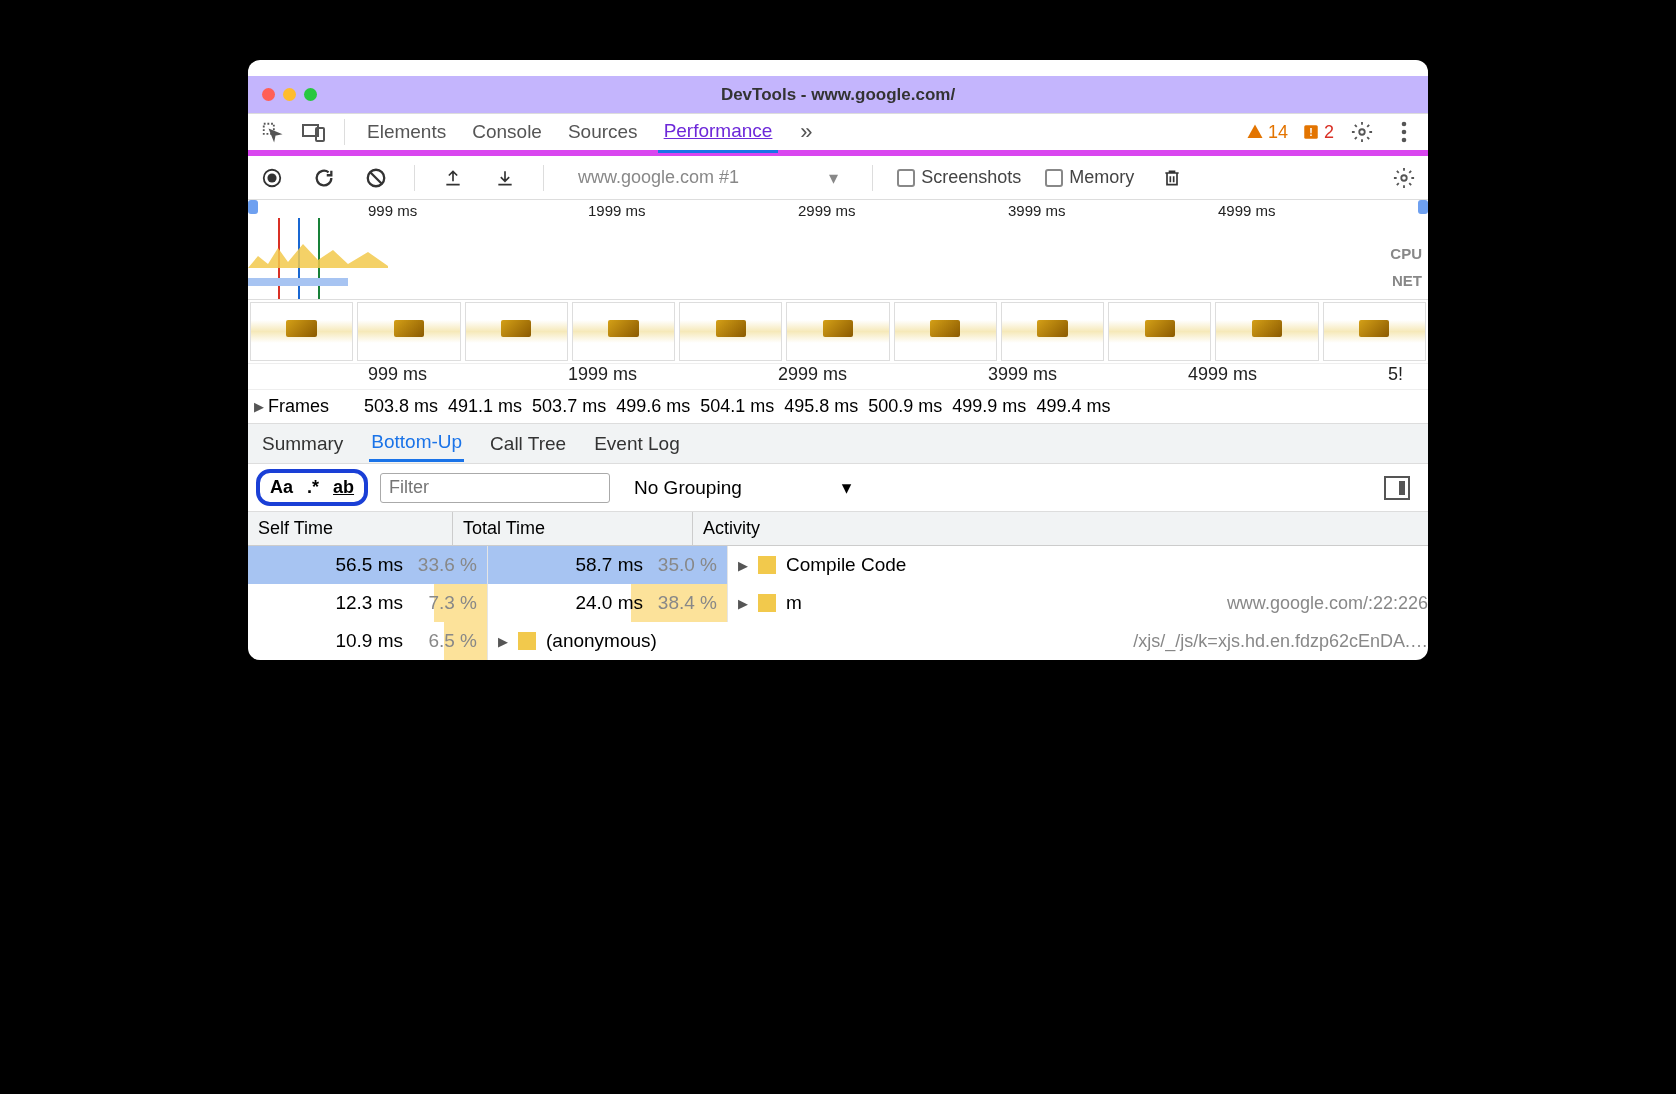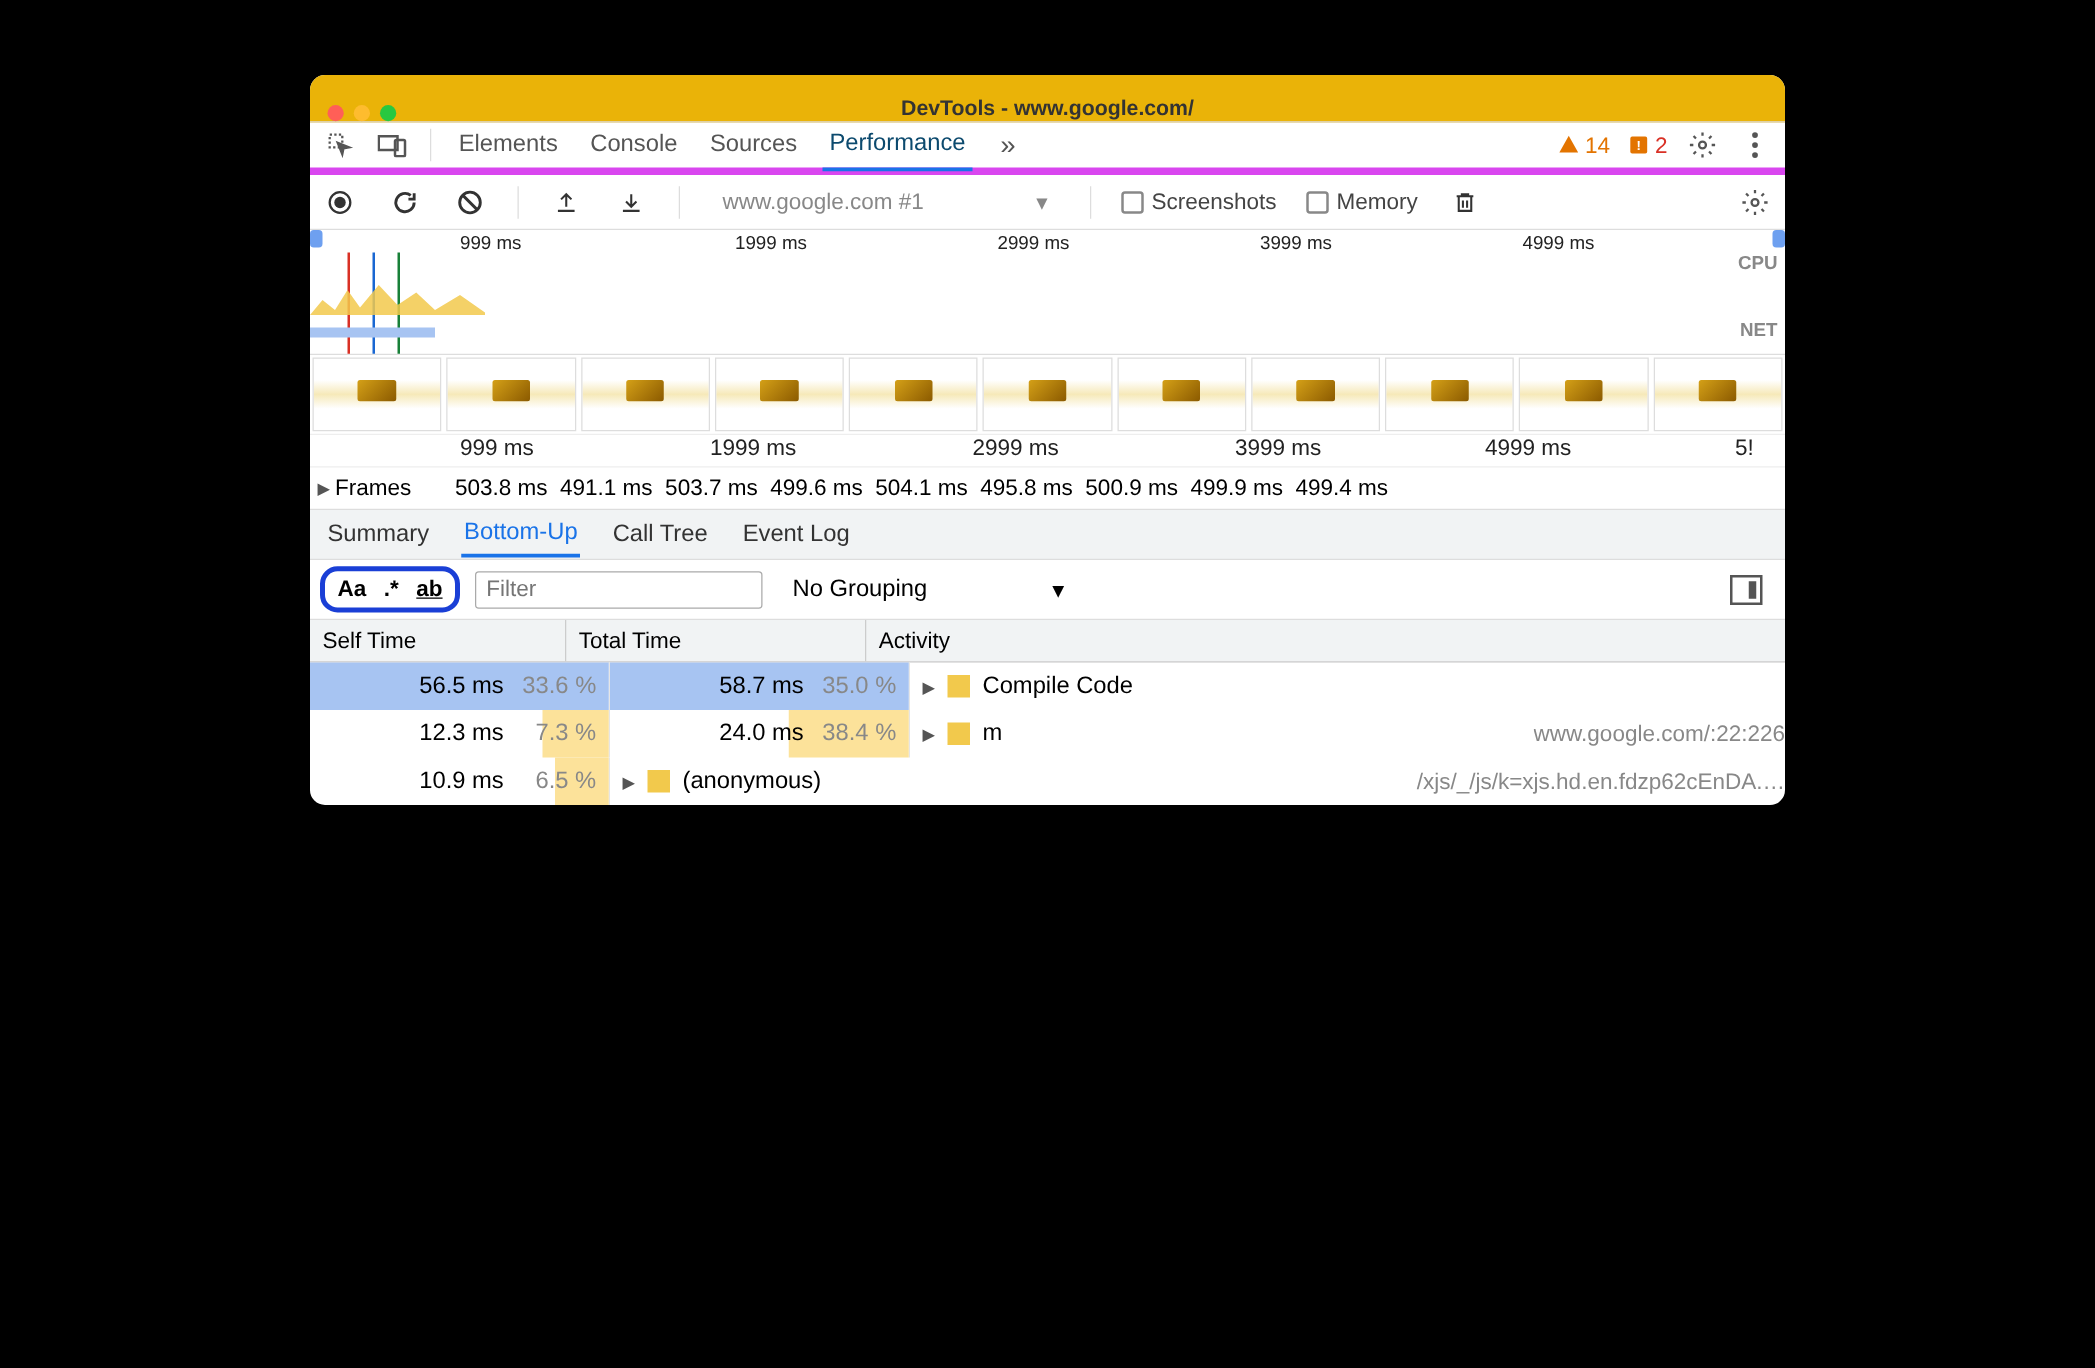--- a/index.html
+++ b/index.html
@@ -1,39 +1,39 @@
 <!DOCTYPE html>
 <html><head>
 <meta charset="utf-8">
 <style>
 * { box-sizing: border-box; margin: 0; padding: 0; }
 body { background: #000; font-family: -apple-system, BlinkMacSystemFont, "Segoe UI", Helvetica, Arial, sans-serif; display: flex; align-items: flex-start; justify-content: center; padding: 60px 0; }
 .window { width: 1180px; background: #fff; border-radius: 12px; overflow: hidden; box-shadow: 0 30px 80px rgba(0,0,0,0.6); }
-.titlebar { height: 38px; background: #eab308; display: flex; align-items: flex-end; position: relative; border-bottom: 1px solid #dcdcdc; }
+.titlebar { height: 38px; background: #c4b5fd; display: flex; align-items: center; position: relative; border-bottom: 1px solid #dcdcdc; margin-top: 16px; }
 .traffic { display: flex; gap: 8px; padding-left: 14px; }
 .dot { width: 13px; height: 13px; border-radius: 50%; }
 .dot.r { background: #ff5f57; } .dot.y { background: #febc2e; } .dot.g { background: #28c840; }
 .title { position: absolute; left: 0; right: 0; text-align: center; font-size: 17px; font-weight: 600; color: #333; }
 .tabs { height: 42px; border-bottom: 6px solid #d946ef; display: flex; align-items: center; padding: 0 10px; gap: 14px; font-size: 19px; color: #555; }
 .tabs .sep { width: 1px; height: 26px; background: #ddd; margin: 0 2px; }
 .tab { padding: 8px 6px; cursor: pointer; }
-.tab.active { color: #0c4a6e; border-bottom: 3px solid #1a73e8; }
+.tab.active { color: #6d28d9; border-bottom: 3px solid #1a73e8; text-decoration: underline; }
 .icon-btn { width: 28px; height: 28px; display: flex; align-items: center; justify-content: center; cursor: pointer; color: #555; }
 .spacer { flex: 1; }
 .warn { color: #e37400; display: flex; align-items: center; gap: 4px; font-size: 18px; }
 .err { color: #d93025; display: flex; align-items: center; gap: 4px; font-size: 18px; }
 .toolbar { height: 44px; border-bottom: 1px solid #ddd; display: flex; align-items: center; padding: 0 10px; gap: 24px; font-size: 18px; color: #444; }
 .rec-select { color: #888; display: flex; align-items: center; gap: 90px; padding: 0 10px; }
 .chk { display: flex; align-items: center; gap: 6px; }
 .chk .box { width: 18px; height: 18px; border: 2px solid #888; border-radius: 3px; }
 .overview { position: relative; height: 100px; border-bottom: 1px solid #ddd; }
 .timeaxis { display: flex; position: absolute; top: 2px; left: 0; right: 0; font-size: 15px; color: #222; }
 .timeaxis span { position: absolute; }
 .ov-right { position: absolute; right: 6px; font-size: 15px; font-weight: 700; color: #888; }
-.ov-cpu { top: 18px; } .ov-net { top: 72px; }
+.ov-cpu { top: 45px; } .ov-net { top: 72px; }
 .ov-chart { position: absolute; left: 0; width: 140px; top: 38px; height: 30px; }
 .ov-net-bar { position: absolute; top: 78px; left: 0; width: 100px; height: 8px; background: #a7c4f2; }
 .thumbs { height: 64px; display: flex; gap: 0; border-bottom: 1px solid #eee; overflow: hidden; }
 .thumb { flex: 1; border: 1px solid #ddd; margin: 2px; background: linear-gradient(180deg,#fff 0%,#fff 30%,#f6e9b9 50%,#fff 70%); position: relative; }
 .thumb::after { content:""; position:absolute; left:35%; top:30%; width:30%; height:30%; background:linear-gradient(135deg,#d4a017,#8b5a00); border-radius:2px; }
 .timeaxis2 { height: 26px; position: relative; display: flex; font-size: 18px; color: #222; border-bottom: 1px solid #eee; }
 .timeaxis2 span { position: absolute; }
 .frames-row { height: 34px; display: flex; align-items: center; font-size: 18px; gap: 10px; padding-left: 6px; border-bottom: 1px solid #ddd; }
 .frames-row .label { font-weight: 400; display: flex; align-items: center; gap: 4px; min-width: 100px; }
 .frame-times { display: flex; gap: 10px; }

